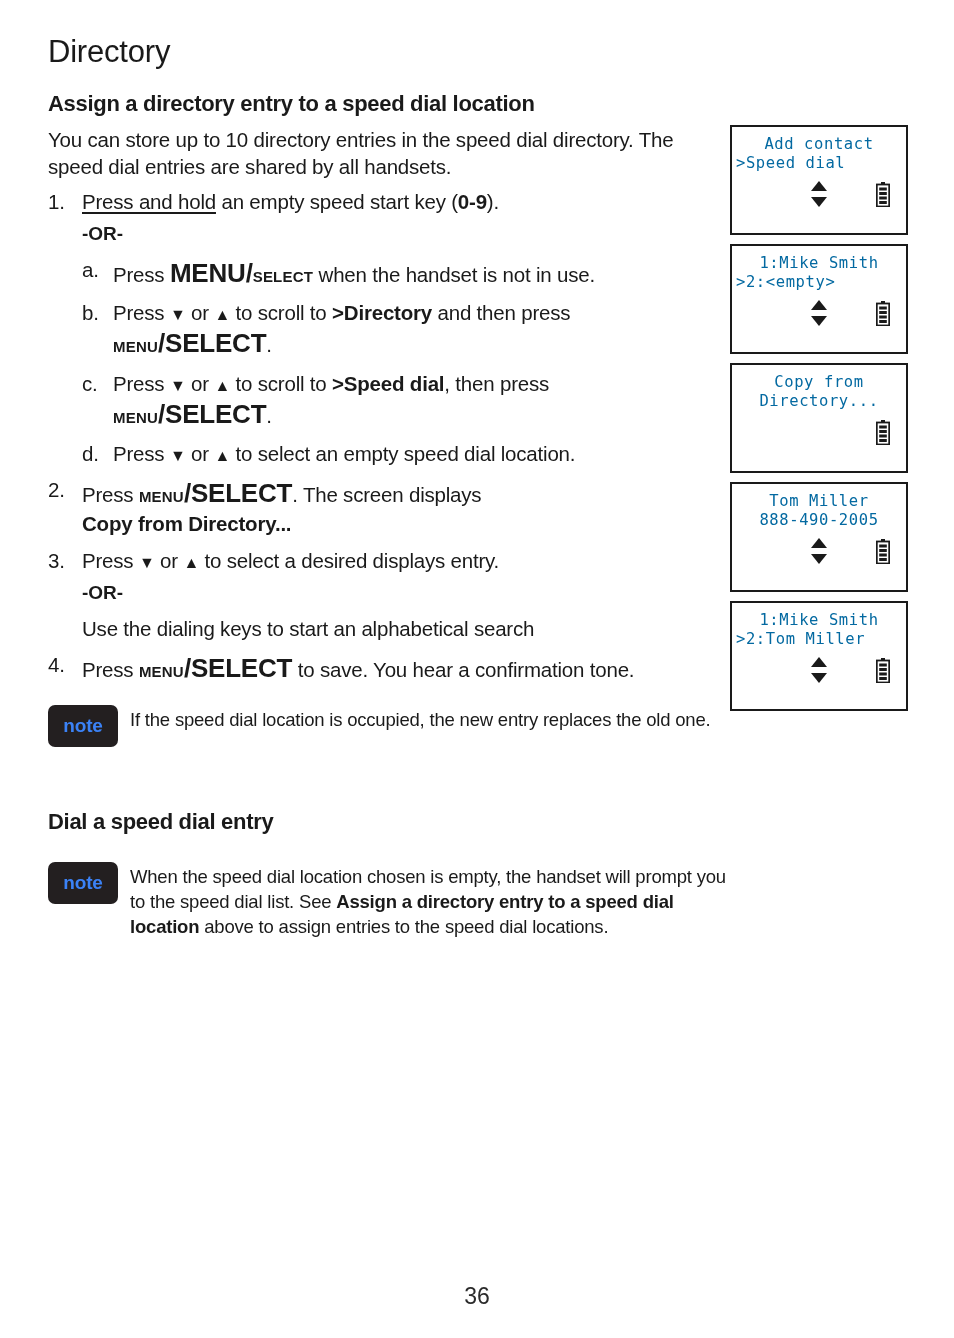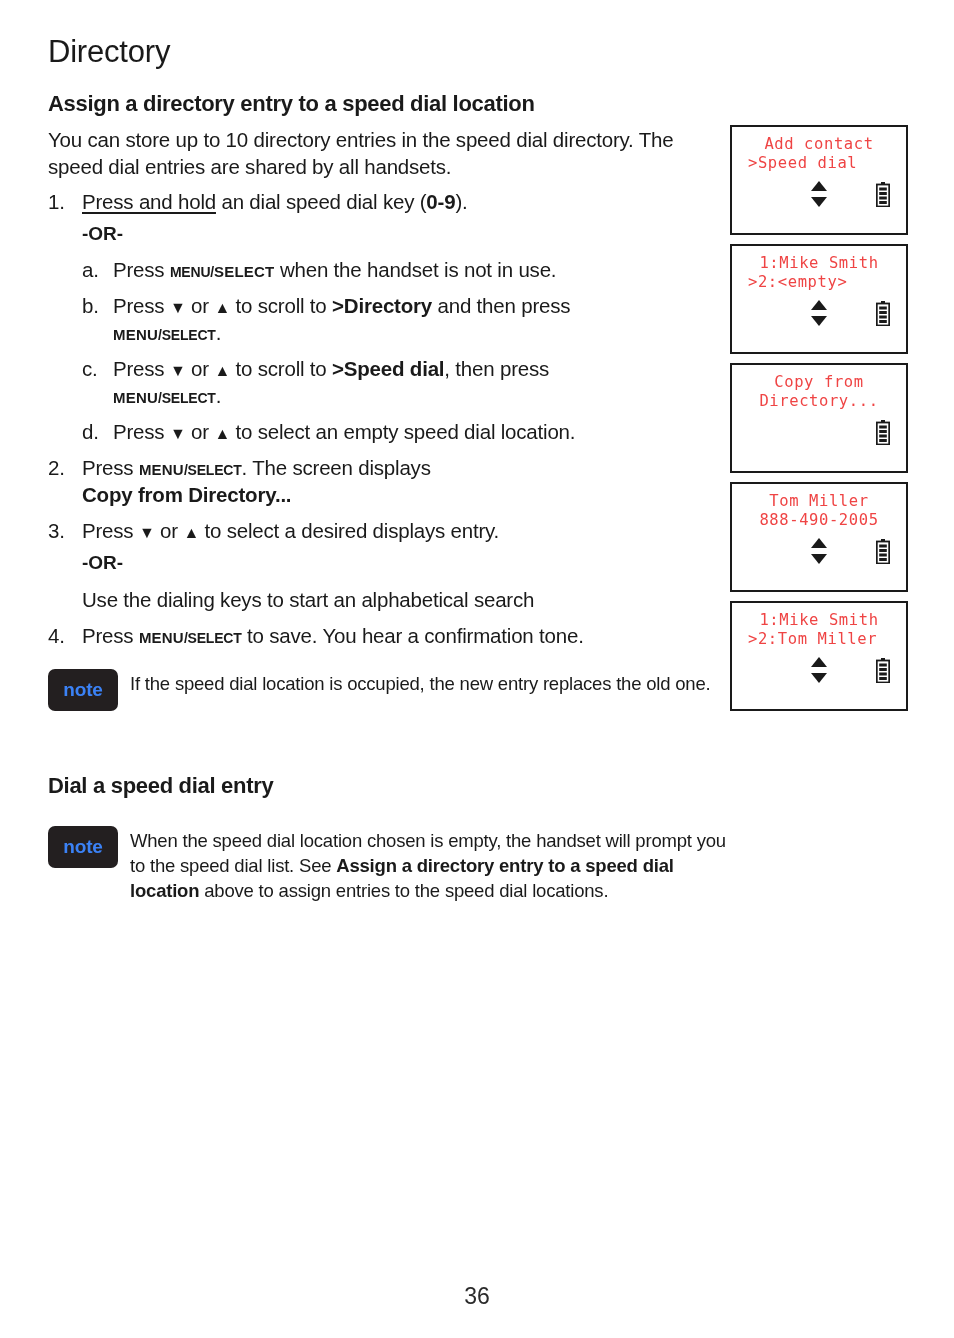--- a/index.html
+++ b/index.html
@@ -113,21 +113,21 @@
   }
 
   b, strong { font-weight: bold; }
 
   .uline {
     text-decoration: underline;
     text-underline-offset: 3px;
   }
 
   
-  .kbig { font-weight: bold; font-size: 14px; }
+  .kbig { font-weight: bold; font-size: 26px; }
   .ksml { font-weight: bold; font-size: 15px; letter-spacing: 0.2px; }
 
   .arrow { font-size: 16px; line-height: 1; display: inline-block; }
 
   
   .note-row {
     position: relative;
     display: flex;
     align-items: flex-start;
   }
@@ -168,23 +168,23 @@
     background: #ffffff;
     position: relative;
     margin-bottom: 9px;
     overflow: hidden;
   }
   .lcd-line {
     font-family: "DejaVu Sans Mono", monospace;
     font-size: 15.5px;
     letter-spacing: 0.6px;
     line-height: 1.18;
-    color: #ef4444;
+    color: #0369a1;
     white-space: pre;
-    padding: 0 16px;
+    padding: 0 4px;
   }
   .lcd-l1 { text-align: center; margin-top: 8px; }
   .lcd-l2 { text-align: left; margin-top: 1px; }
   .lcd-l2.ctr { text-align: center; }
 
   .lcd-icons {
     position: absolute;
     left: 0;
     right: 0;
     bottom: 26px;
@@ -229,21 +229,21 @@
     <h1 class="chapter">Directory</h1>
 
     <h2 class="section">Assign a directory entry to a speed dial location</h2>
 
     <p class="body">You can store up to 10 directory entries in the speed dial directory. The speed dial entries are shared by all handsets.</p>
 
     <ol class="steps">
 
       <li>
         <span class="marker">1.</span>
-        <span class="uline">Press and hold</span><span> an dial speed dial key (</span><b>0-9</b><span>).</span>
+        <span class="uline">Press and hold</span><span> an empty speed start key (</span><b>0-9</b><span>).</span>
 
         <div class="sub-block">
           <div class="or or-sub">-OR-</div>
 
           <ol class="sub">
 
             <li>
               <span class="marker">a.</span>
               <span>Press </span><span class="kbig">MENU/</span><span class="ksml">SELECT</span><span> when the handset is not in use.</span>
             </li>

